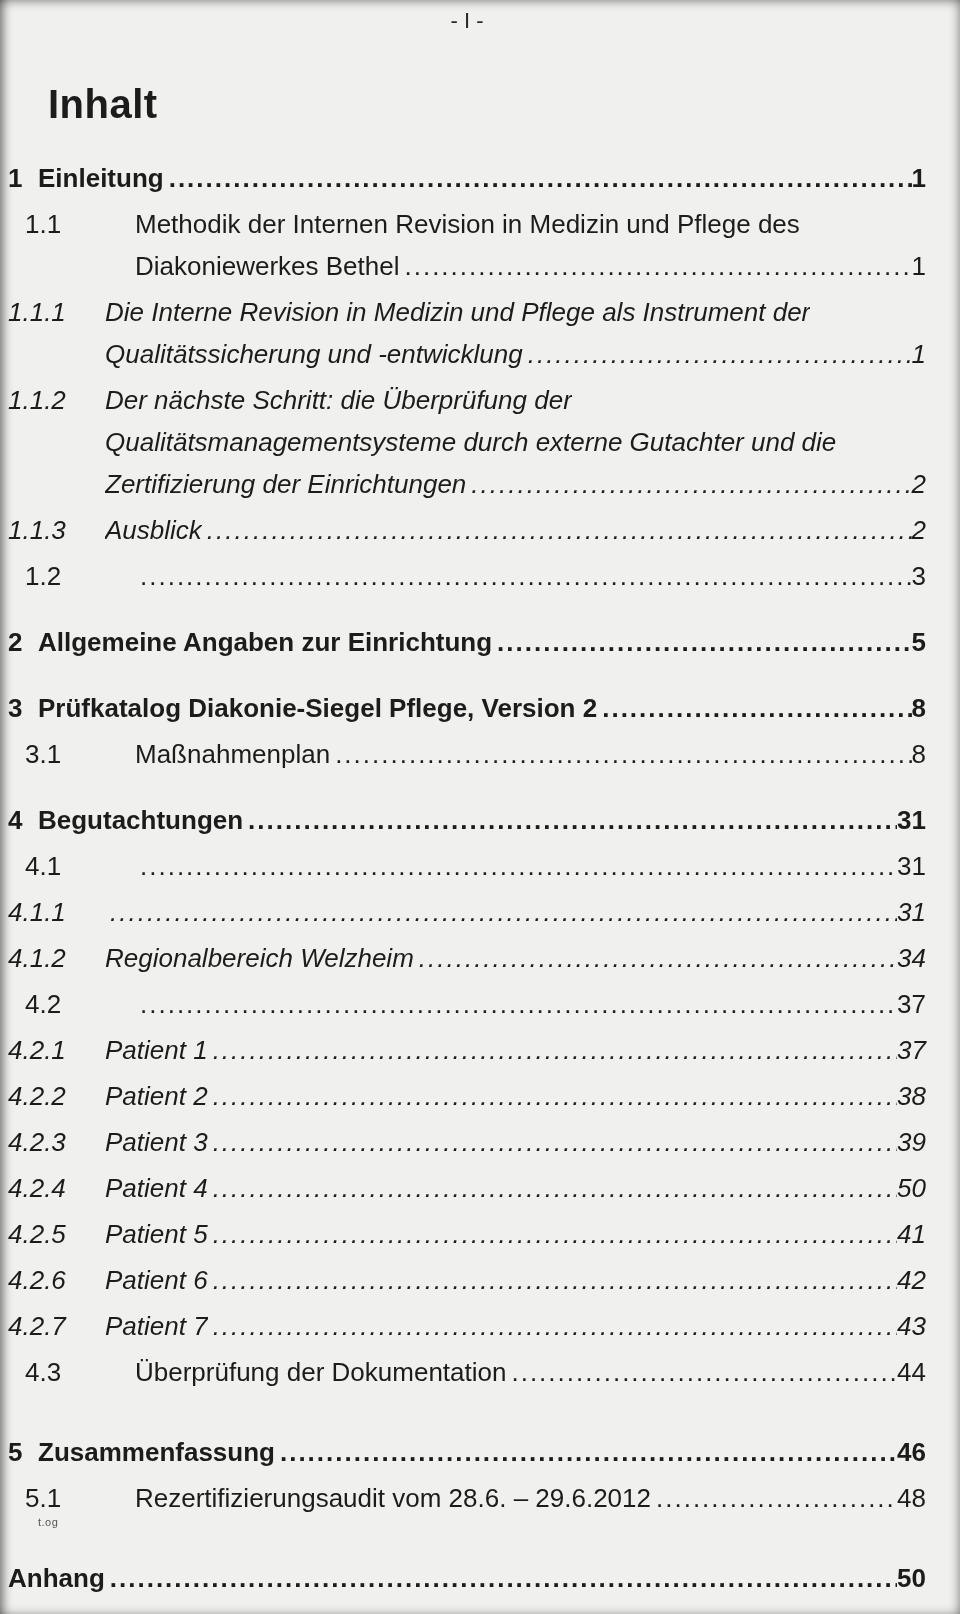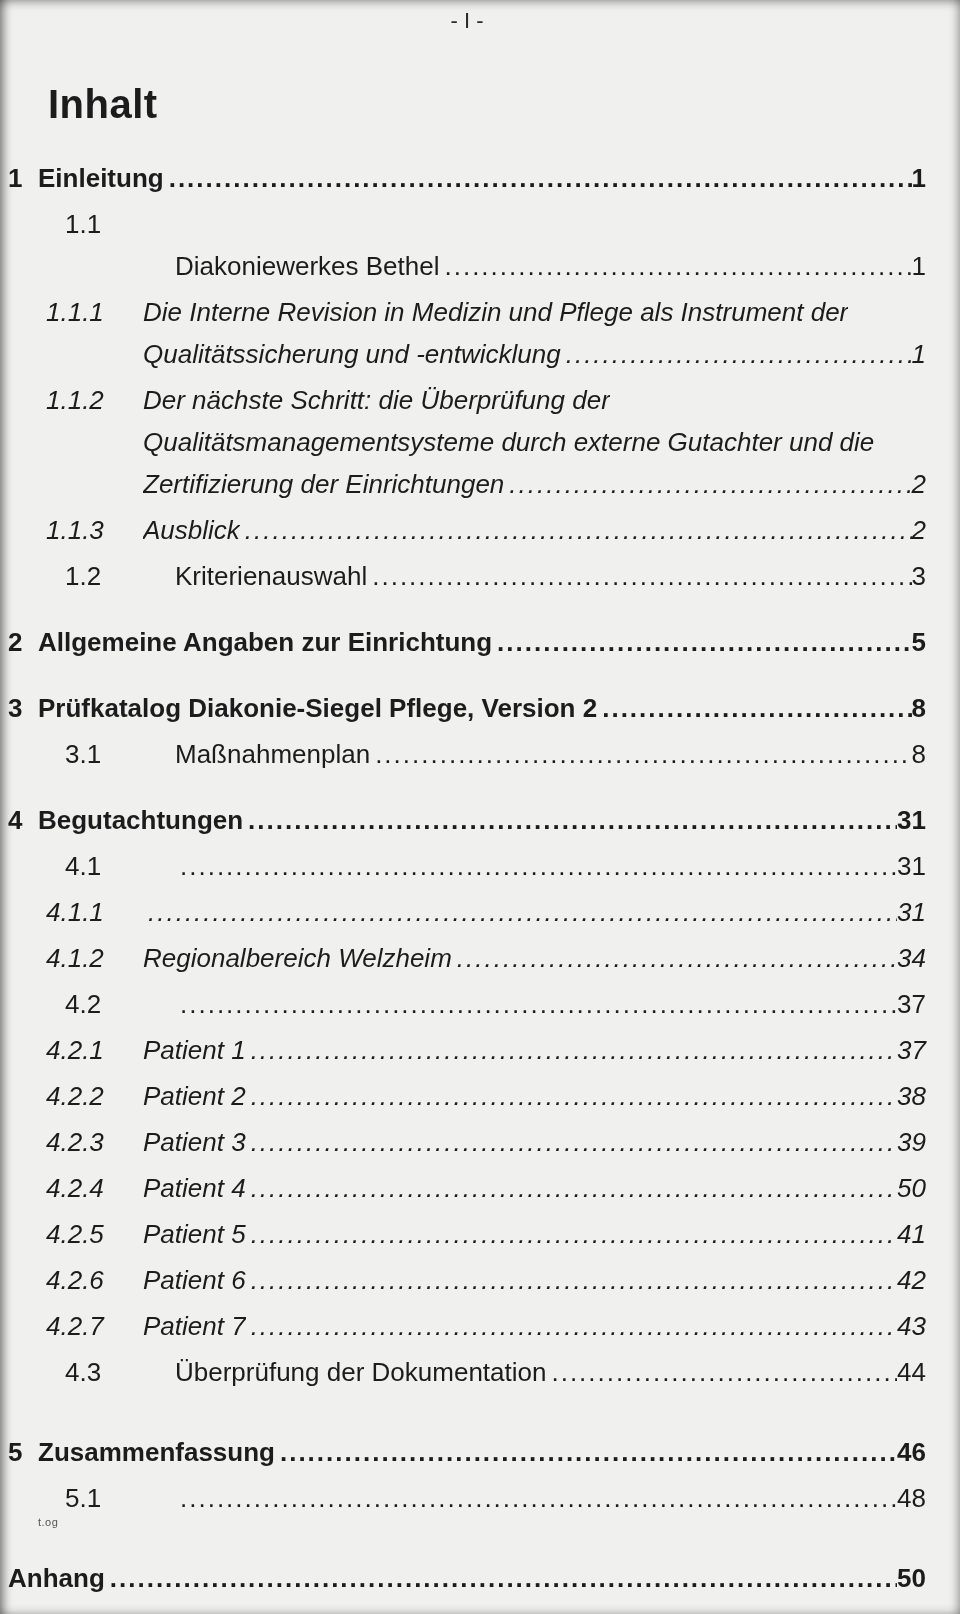--- a/index.html
+++ b/index.html
@@ -45,23 +45,23 @@
   .group.bold { font-weight: 700; }
   .group.italic { font-style: italic; }
   .row {
     display: flex;
     align-items: baseline;
     font-size: 26px;
     line-height: 42px;
   }
   .num { flex: 0 0 auto; }
   .lvl1 .num { width: 30px; }
-  .lvl2 .row { padding-left: 17px; margin-left: 40px; }
+  .lvl2 .row { padding-left: 17px; }
   .lvl2 .num { width: 110px; }
-  .lvl3 .row { padding-left: 38px; }
+  .lvl3 .row { }
   .lvl3 .num { width: 97px; }
   .line-text {
     flex: 0 1 auto;
     white-space: nowrap;
     overflow: hidden;
   }
   .leader {
     flex: 1 1 0;
     min-width: 14px;
     overflow: hidden;
@@ -96,20 +96,21 @@
           <div class="row">
             <span class="num">1</span>
             <span class="line-text">Einleitung</span>
             <span class="leader">................................................................................................................................................................................................................................................</span>
             <span class="pg">1</span>
           </div>
         </div>
         <div class="group lvl2" data-num="1.1">
           <div class="row">
             <span class="num">1.1</span>
+            <span class="line-text">Methodik der Internen Revision in Medizin und Pflege des</span>
           </div>
           <div class="row">
             <span class="num"></span>
             <span class="line-text">Diakoniewerkes Bethel</span>
             <span class="leader">................................................................................................................................................................................................................................................</span>
             <span class="pg">1</span>
           </div>
         </div>
         <div class="group lvl3 italic" data-num="1.1.1">
           <div class="row">
@@ -143,21 +144,20 @@
           <div class="row">
             <span class="num">1.1.3</span>
             <span class="line-text">Ausblick</span>
             <span class="leader">................................................................................................................................................................................................................................................</span>
             <span class="pg">2</span>
           </div>
         </div>
         <div class="group lvl2" data-num="1.2">
           <div class="row">
             <span class="num">1.2</span>
-            <span class="line-text">Kriterienauswahl</span>
             <span class="leader">................................................................................................................................................................................................................................................</span>
             <span class="pg">3</span>
           </div>
         </div>
         <div class="group lvl1 bold" data-num="2">
           <div class="row">
             <span class="num">2</span>
             <span class="line-text">Allgemeine Angaben zur Einrichtung</span>
             <span class="leader">................................................................................................................................................................................................................................................</span>
             <span class="pg">5</span>
@@ -284,20 +284,21 @@
           <div class="row">
             <span class="num">5</span>
             <span class="line-text">Zusammenfassung</span>
             <span class="leader">................................................................................................................................................................................................................................................</span>
             <span class="pg">46</span>
           </div>
         </div>
         <div class="group lvl2" data-num="5.1">
           <div class="row">
             <span class="num">5.1</span>
+            <span class="line-text">Rezertifizierungsaudit vom 28.6. – 29.6.2012</span>
             <span class="leader">................................................................................................................................................................................................................................................</span>
             <span class="pg">48</span>
           </div>
         </div>
         <div class="group lvl0 bold" data-num="">
           <div class="row">
             <span class="line-text">Anhang</span>
             <span class="leader">................................................................................................................................................................................................................................................</span>
             <span class="pg">50</span>
           </div>

